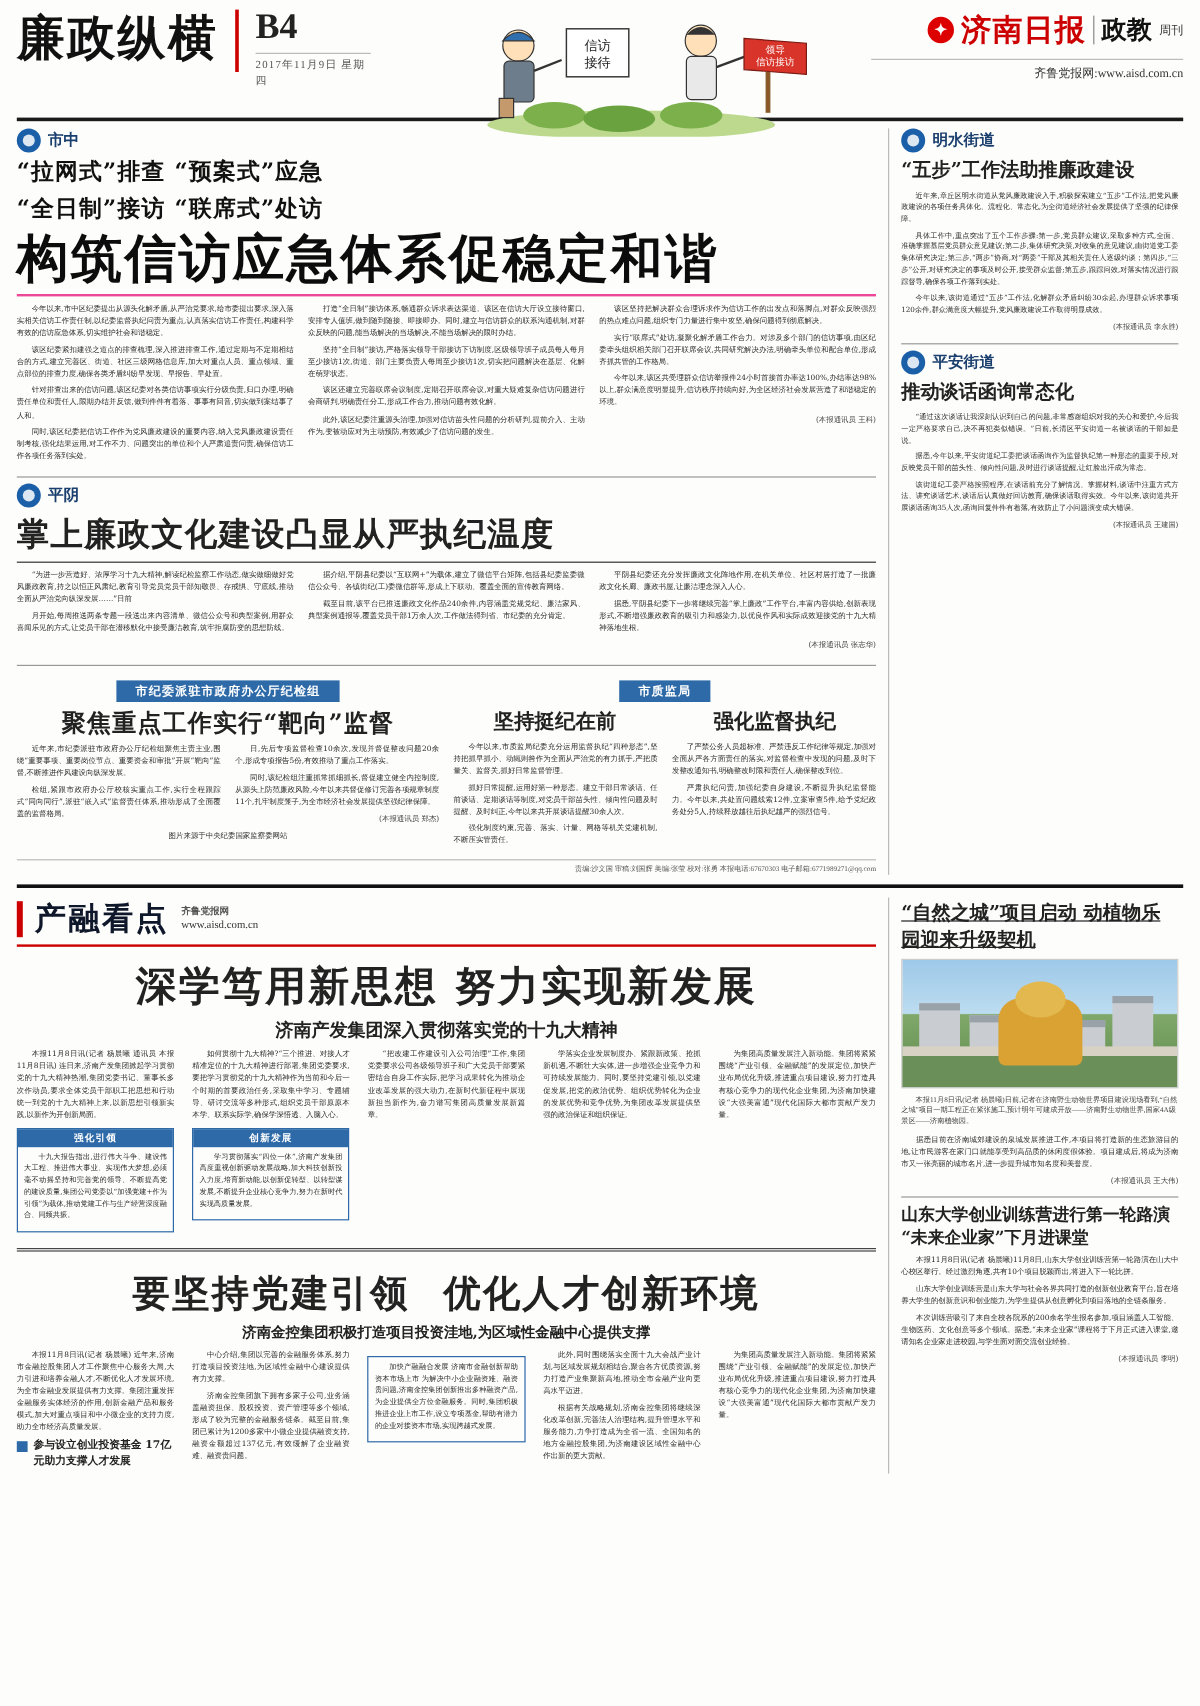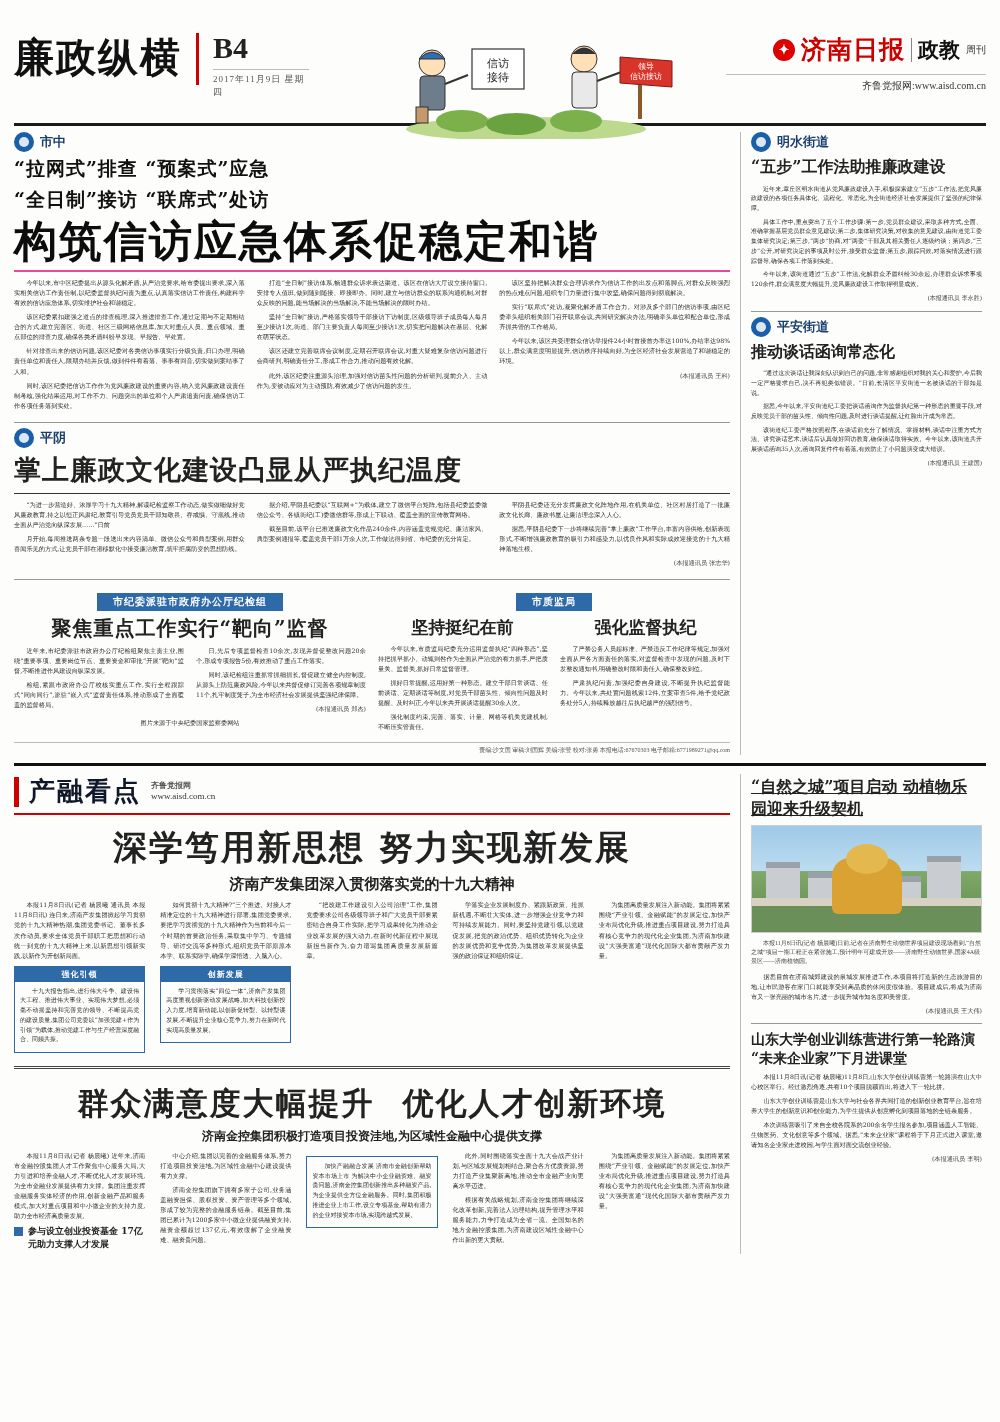--- a/index.html
+++ b/index.html
@@ -5,21 +5,21 @@
   * { box-sizing: border-box; }
   html, body { margin:0; padding:0; }
   body {
     width:1000px; height:1422px;
     background:#fdfdfb;
     font-family:"Liberation Serif", serif;
     color:#222;
     position:relative;
     overflow:hidden;
   }
-  .page { width:1000px; height:1180px; position:relative; padding:8px 14px;margin-top:25px; }
+  .page { width:1000px; height:1180px; position:relative; padding:8px 14px; }
 
   
   .masthead { display:flex; align-items:flex-start; border-bottom:3px solid #1a1a1a; padding-bottom:6px; }
   .mast-title {
     font-family:"DejaVu Serif", serif;
     font-weight:bold;
     font-size:40px;
     letter-spacing:2px;
     color:#111;
     line-height:1;
@@ -376,21 +376,21 @@
           <p class="t">学落实企业发展制度办、紧跟新政策、抢抓新机遇,不断壮大实体,进一步增强企业竞争力和可持续发展能力。同时,要坚持党建引领,以党建促发展,把党的政治优势、组织优势转化为企业的发展优势和竞争优势,为集团改革发展提供坚强的政治保证和组织保证。</p>
         </div>
         <div>
           <p class="t">为集团高质量发展注入新动能。集团将紧紧围绕“产业引领、金融赋能”的发展定位,加快产业布局优化升级,推进重点项目建设,努力打造具有核心竞争力的现代化企业集团,为济南加快建设“大强美富通”现代化国际大都市贡献产发力量。</p>
         </div>
       </div>
 
       <div class="rule-dbl"></div>
 
       <div style="display:flex; gap:28px; justify-content:center;">
-        <div class="big-head3">群众满意度大幅提升</div>
+        <div class="big-head3">要坚持党建引领</div>
         <div class="big-head3">优化人才创新环境</div>
       </div>
       <div class="sub-head3">济南金控集团积极打造项目投资洼地,为区域性金融中心提供支撑</div>
 
       <div class="body-cols-5">
         <div>
           <p class="t">本报11月8日讯(记者 杨晨曦) 近年来,济南市金融控股集团人才工作聚焦中心服务大局,大力引进和培养金融人才,不断优化人才发展环境,为全市金融业发展提供有力支撑。集团注重发挥金融服务实体经济的作用,创新金融产品和服务模式,加大对重点项目和中小微企业的支持力度,助力全市经济高质量发展。</p>
           <div class="lead-box">
             <div class="lead-sq"></div>
             <div class="lead-tx">参与设立创业投资基金

